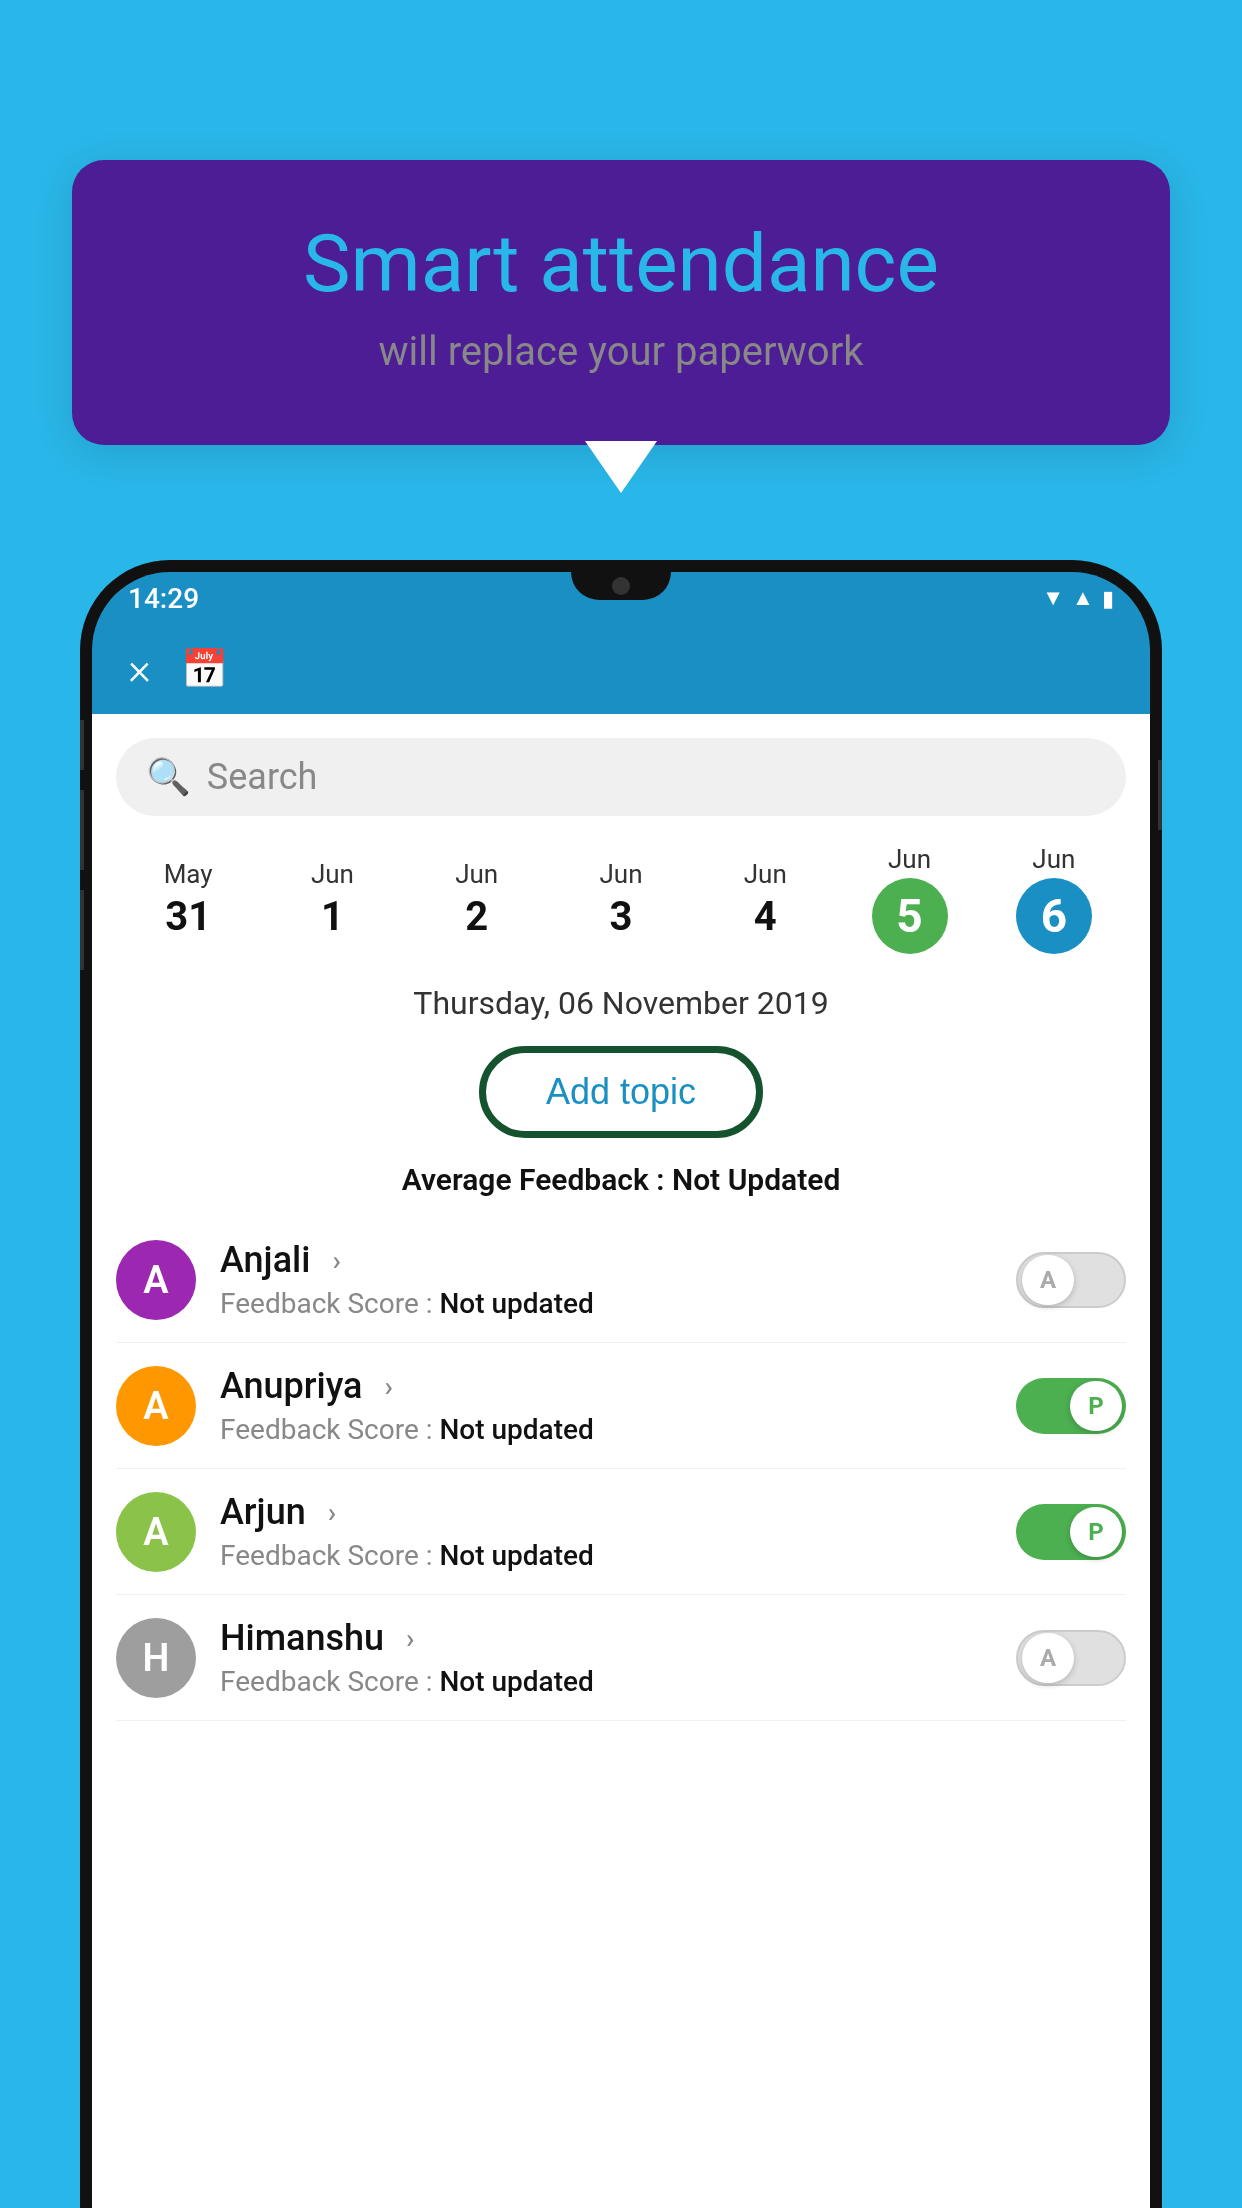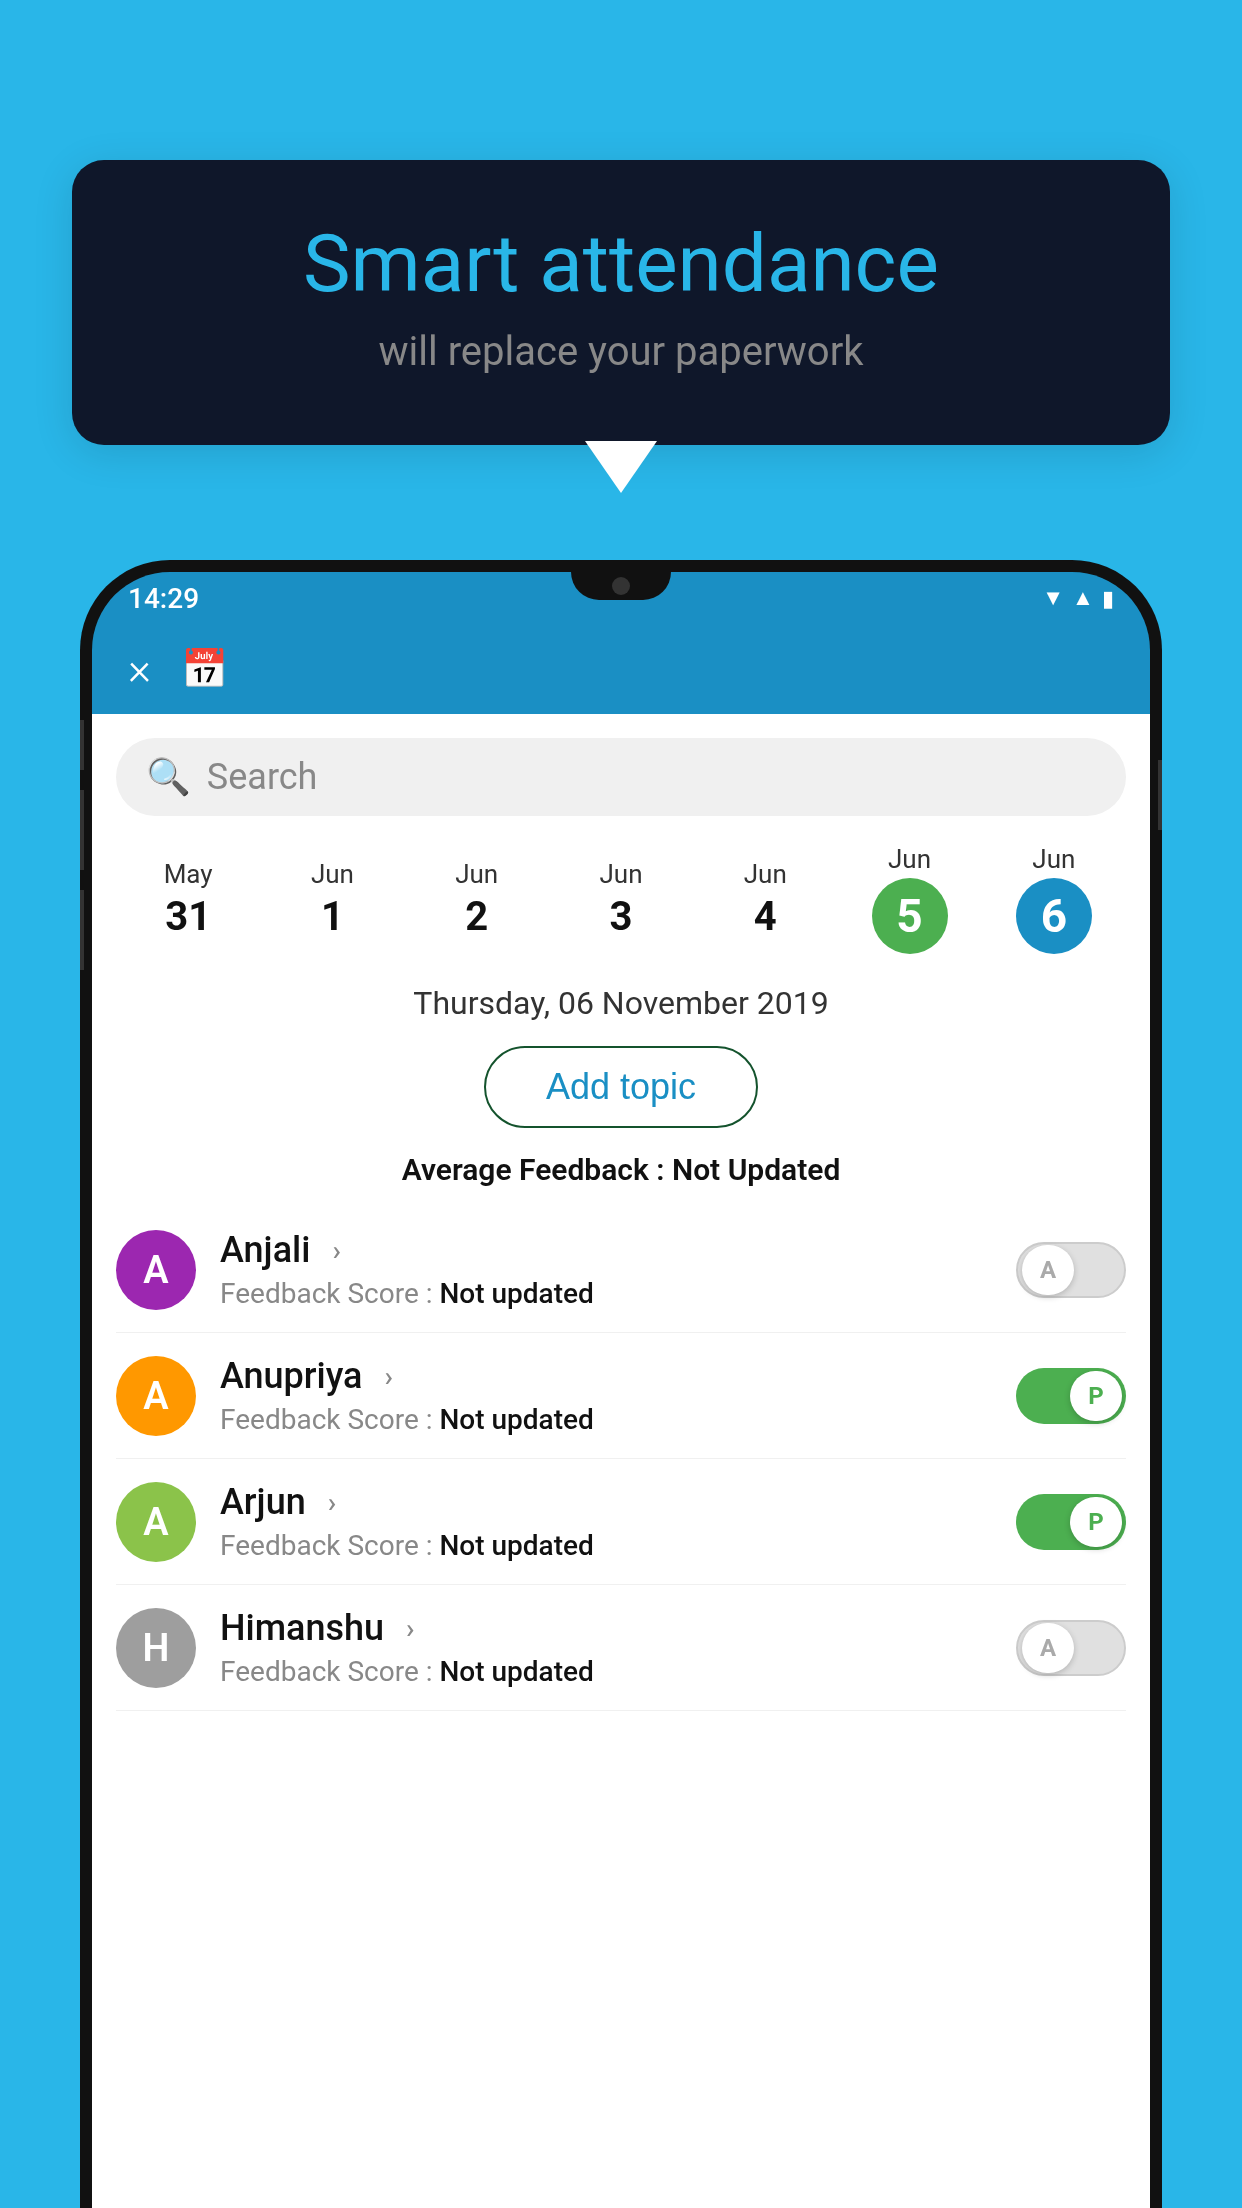--- a/index.html
+++ b/index.html
@@ -11,21 +11,21 @@
       overflow: hidden;
       position: relative;
     }
 
     
     .speech-bubble {
       position: absolute;
       top: 160px;
       left: 72px;
       right: 72px;
-      background: #0f172a;
+      background: #4c1d95;
       border-radius: 32px;
       padding: 60px 80px 70px;
       text-align: center;
       box-shadow: 0 8px 40px rgba(0,0,0,0.12);
     }
     .speech-bubble::after {
       content: '';
       position: absolute;
       bottom: -48px;
       left: 50%;
@@ -236,21 +236,21 @@
       font-size: 32px;
       color: #333;
       margin-top: 30px;
       font-weight: 400;
     }
 
     
     .add-topic-btn {
       display: block;
       margin: 24px auto;
-      border: 2px solid #14532d;
+      border: 7px solid #14532d;
       background: transparent;
       color: #1a8fc4;
       font-size: 36px;
       padding: 18px 60px;
       border-radius: 50px;
       cursor: pointer;
       font-weight: 400;
     }
 
     

